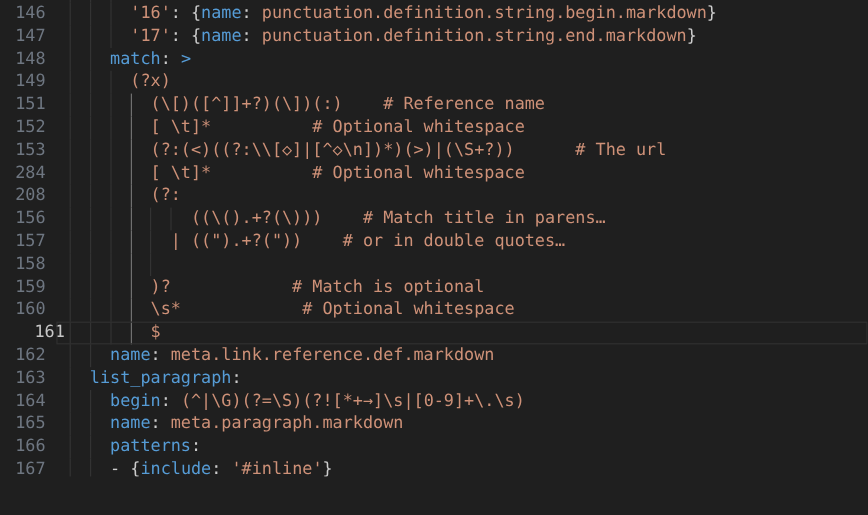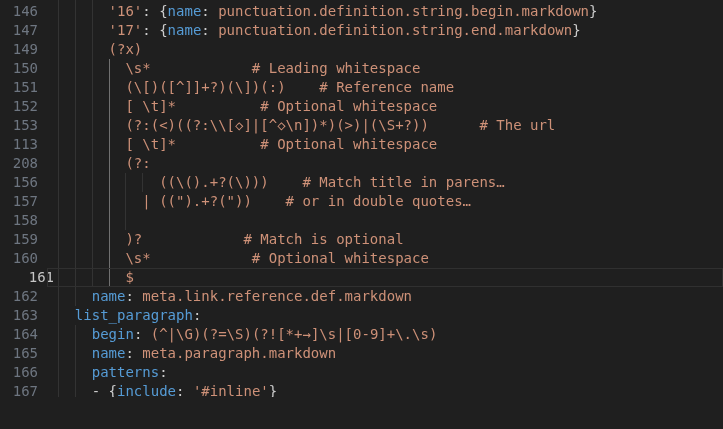--- a/index.html
+++ b/index.html
@@ -36,26 +36,26 @@
   .tok-op{color:var(--blockScalar,#569cd6);}
 </style>
 </head>
 <body style="--bg: #1f1f1f; --lineNumber: #6e7681; --lineNumberActive: #c6c6c6; --key: #569cd6; --string: #ce9178; --punctuation: #cccccc; --blockScalar: #569cd6; --indentGuide: #333333; --indentGuideActive: #707070; --currentLineBorder: #303030;">
 
 <div class="editor">
   <div class="lines">
       <div class="row"><span class="num">145</span><span class="content"><i class="guide" style="left: 0ch;"></i><i class="guide" style="left: 2ch;"></i><i class="guide" style="left: 4ch;"></i></span></div>
       <div class="row"><span class="num">146</span><span class="content"><i class="guide" style="left: 0ch;"></i><i class="guide" style="left: 2ch;"></i><i class="guide" style="left: 4ch;"></i><span class="tok-pun">      </span><span class="tok-str">'16'</span><span class="tok-pun">: </span><span class="tok-pun">{</span><span class="tok-key">name</span><span class="tok-pun">: </span><span class="tok-str">punctuation.definition.string.begin.markdown</span><span class="tok-pun">}</span></span></div>
       <div class="row"><span class="num">147</span><span class="content"><i class="guide" style="left: 0ch;"></i><i class="guide" style="left: 2ch;"></i><i class="guide" style="left: 4ch;"></i><span class="tok-pun">      </span><span class="tok-str">'17'</span><span class="tok-pun">: </span><span class="tok-pun">{</span><span class="tok-key">name</span><span class="tok-pun">: </span><span class="tok-str">punctuation.definition.string.end.markdown</span><span class="tok-pun">}</span></span></div>
+      <div class="row"><span class="num">148</span><span class="content"><i class="guide" style="left: 0ch;"></i><i class="guide" style="left: 2ch;"></i><span class="tok-pun">    </span><span class="tok-key">match</span><span class="tok-pun">: </span><span class="tok-op">&gt;</span></span></div>
       <div class="row"><span class="num">149</span><span class="content"><i class="guide" style="left: 0ch;"></i><i class="guide" style="left: 2ch;"></i><i class="guide" style="left: 4ch;"></i><span class="tok-str">      (?x)</span></span></div>
-      <div class="row"><span class="num">150</span><span class="content"><i class="guide" style="left: 0ch;"></i><i class="guide" style="left: 2ch;"></i><i class="guide" style="left: 4ch;"></i><i class="guide on" style="left: 6ch;"></i><span class="tok-str">        \s*            # Leading whitespace</span></span></div>
       <div class="row"><span class="num">151</span><span class="content"><i class="guide" style="left: 0ch;"></i><i class="guide" style="left: 2ch;"></i><i class="guide" style="left: 4ch;"></i><i class="guide on" style="left: 6ch;"></i><span class="tok-str">        (\[)([^]]+?)(\])(:)    # Reference name</span></span></div>
       <div class="row"><span class="num">152</span><span class="content"><i class="guide" style="left: 0ch;"></i><i class="guide" style="left: 2ch;"></i><i class="guide" style="left: 4ch;"></i><i class="guide on" style="left: 6ch;"></i><span class="tok-str">        [ \t]*          # Optional whitespace</span></span></div>
       <div class="row"><span class="num">153</span><span class="content"><i class="guide" style="left: 0ch;"></i><i class="guide" style="left: 2ch;"></i><i class="guide" style="left: 4ch;"></i><i class="guide on" style="left: 6ch;"></i><span class="tok-str">        (?:(&lt;)((?:\\[◇]|[^◇\n])*)(&gt;)|(\S+?))      # The url</span></span></div>
-      <div class="row"><span class="num">113</span><span class="content"><i class="guide" style="left: 0ch;"></i><i class="guide" style="left: 2ch;"></i><i class="guide" style="left: 4ch;"></i><i class="guide on" style="left: 6ch;"></i><span class="tok-str">        [ \t]*          # Optional whitespace</span></span></div>
+      <div class="row"><span class="num">284</span><span class="content"><i class="guide" style="left: 0ch;"></i><i class="guide" style="left: 2ch;"></i><i class="guide" style="left: 4ch;"></i><i class="guide on" style="left: 6ch;"></i><span class="tok-str">        [ \t]*          # Optional whitespace</span></span></div>
       <div class="row"><span class="num">208</span><span class="content"><i class="guide" style="left: 0ch;"></i><i class="guide" style="left: 2ch;"></i><i class="guide" style="left: 4ch;"></i><i class="guide on" style="left: 6ch;"></i><span class="tok-str">        (?:</span></span></div>
       <div class="row"><span class="num">156</span><span class="content"><i class="guide" style="left: 0ch;"></i><i class="guide" style="left: 2ch;"></i><i class="guide" style="left: 4ch;"></i><i class="guide on" style="left: 6ch;"></i><i class="guide" style="left: 8ch;"></i><i class="guide" style="left: 10ch;"></i><span class="tok-str">            ((\().+?(\)))    # Match title in parens…</span></span></div>
       <div class="row"><span class="num">157</span><span class="content"><i class="guide" style="left: 0ch;"></i><i class="guide" style="left: 2ch;"></i><i class="guide" style="left: 4ch;"></i><i class="guide on" style="left: 6ch;"></i><i class="guide" style="left: 8ch;"></i><span class="tok-str">          | ((").+?("))    # or in double quotes…</span></span></div>
       <div class="row"><span class="num">158</span><span class="content"><i class="guide" style="left: 0ch;"></i><i class="guide" style="left: 2ch;"></i><i class="guide" style="left: 4ch;"></i><i class="guide on" style="left: 6ch;"></i><i class="guide" style="left: 8ch;"></i></span></div>
       <div class="row"><span class="num">159</span><span class="content"><i class="guide" style="left: 0ch;"></i><i class="guide" style="left: 2ch;"></i><i class="guide" style="left: 4ch;"></i><i class="guide on" style="left: 6ch;"></i><span class="tok-str">        )?            # Match is optional</span></span></div>
       <div class="row"><span class="num">160</span><span class="content"><i class="guide" style="left: 0ch;"></i><i class="guide" style="left: 2ch;"></i><i class="guide" style="left: 4ch;"></i><i class="guide on" style="left: 6ch;"></i><span class="tok-str">        \s*            # Optional whitespace</span></span></div>
       <div class="row active"><span class="num">161</span><span class="content"><i class="guide" style="left: 0ch;"></i><i class="guide" style="left: 2ch;"></i><i class="guide" style="left: 4ch;"></i><i class="guide on" style="left: 6ch;"></i><span class="tok-str">        $</span></span></div>
       <div class="row"><span class="num">162</span><span class="content"><i class="guide" style="left: 0ch;"></i><i class="guide" style="left: 2ch;"></i><span class="tok-pun">    </span><span class="tok-key">name</span><span class="tok-pun">: </span><span class="tok-str">meta.link.reference.def.markdown</span></span></div>
       <div class="row"><span class="num">163</span><span class="content"><i class="guide" style="left: 0ch;"></i><span class="tok-pun">  </span><span class="tok-key">list_paragraph</span><span class="tok-pun">:</span></span></div>
       <div class="row"><span class="num">164</span><span class="content"><i class="guide" style="left: 0ch;"></i><i class="guide" style="left: 2ch;"></i><span class="tok-pun">    </span><span class="tok-key">begin</span><span class="tok-pun">: </span><span class="tok-str">(^|\G)(?=\S)(?![*+→]\s|[0-9]+\.\s)</span></span></div>

